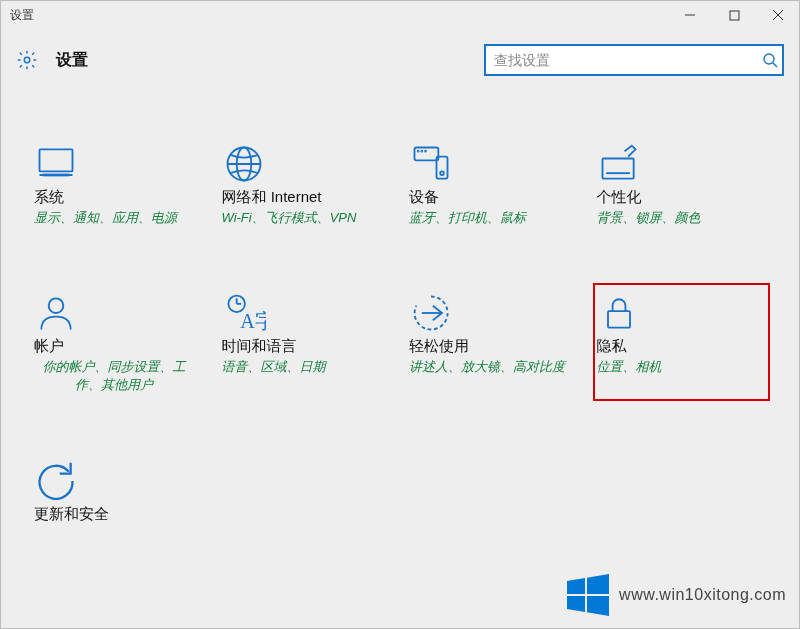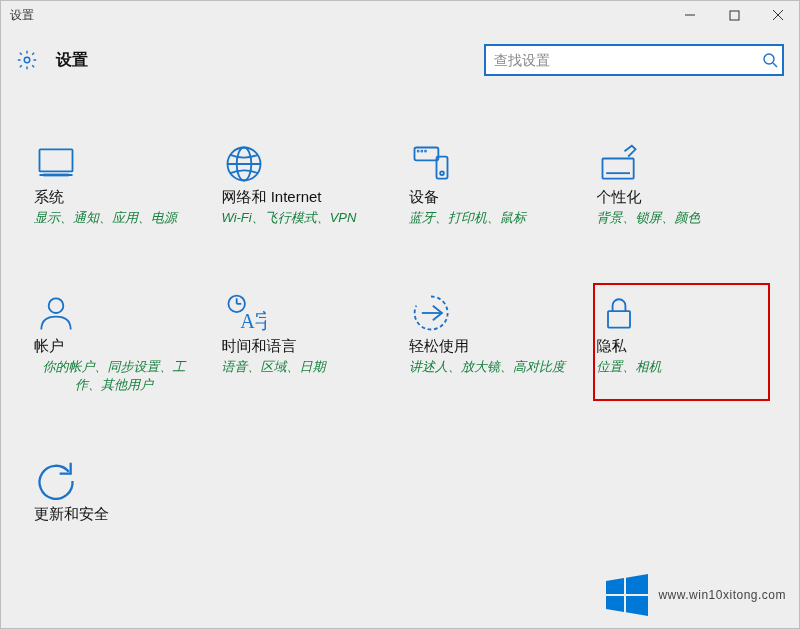--- a/index.html
+++ b/index.html
@@ -78,21 +78,21 @@
   .tile-title { font-size: 15px; color:#111; margin-bottom:2px; font-weight:500;}
   .tile-desc { font-size: 13px; color:#15803d; line-height:1.4; max-width:160px;font-style:italic;}
   .highlight { border: 2px solid #d40000; padding:4px 2px; }
   .watermark {
     position:absolute; right:14px; bottom:10px;
     display:flex; align-items:center; gap:8px;
   }
   .winlogo { width:48px; height:48px; }
   .wm-text { display:flex; flex-direction:column; line-height:1.05; }
   .wm-big { font-size:22px; font-weight:700; font-style:italic; color:#111;}
-  .wm-url { font-size:12px; color:#444; letter-spacing:0.5px;}
+  .wm-url { font-size:16px; color:#444; letter-spacing:0.5px;}
   .frame {
     position:absolute; left:0; top:0; right:0; bottom:0;
     border:1px solid #bdbdbd;
     pointer-events:none;
   }
 </style>
 </head>
 <body>
 
 <div class="frame"></div>

